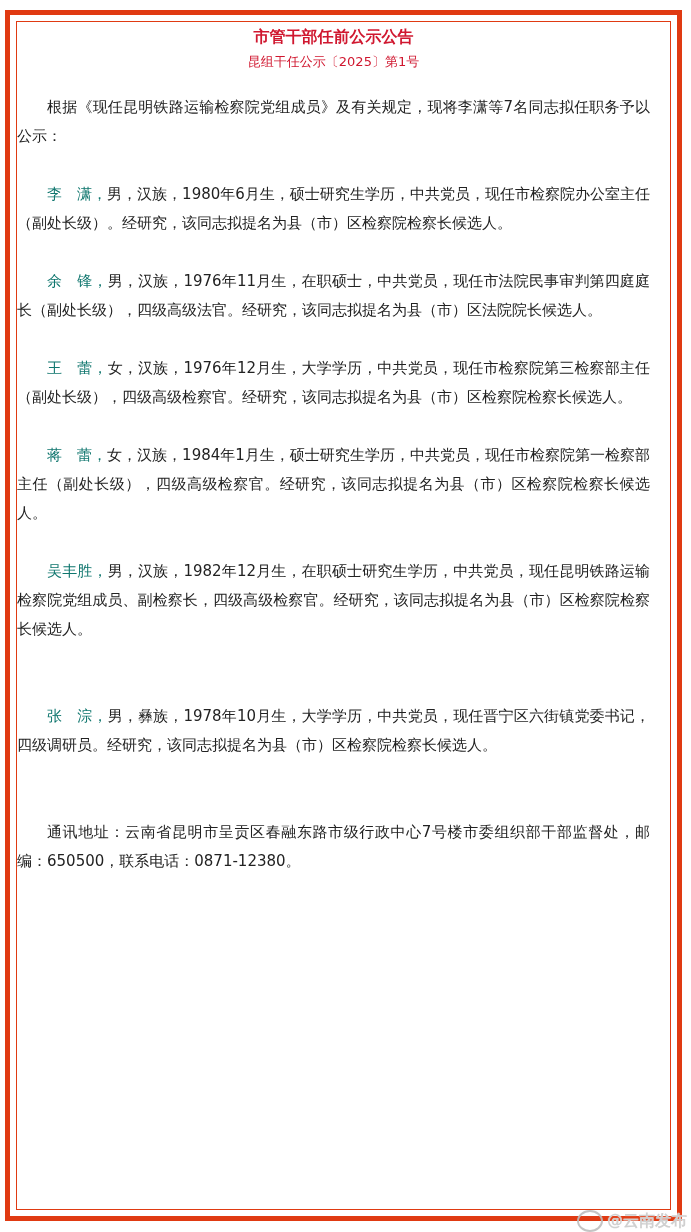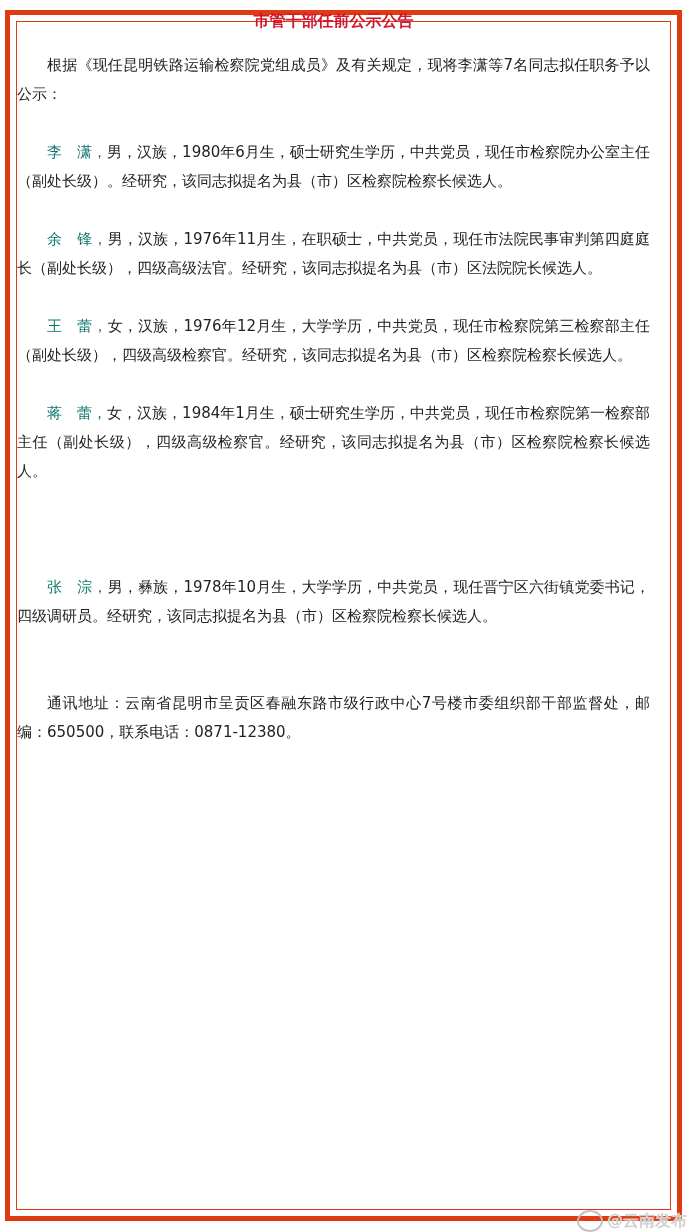--- a/index.html
+++ b/index.html
@@ -7,21 +7,21 @@
          font-family: "DejaVu Sans", "Liberation Sans", sans-serif; color: #222; }
   .frame-outer {
     position: absolute; left: 5px; top: 10px; width: 667px; height: 1201px;
     border: 5px solid #e03a12;
   }
   .frame-inner {
     position: absolute; left: 6px; top: 6px; right: 6px; bottom: 6px;
     border: 1px solid #e03a12;
   }
   .content {
-    position: absolute; left: 17px; top: 4px; width: 633px;
+    position: absolute; left: 17px; top: 20px; width: 633px;
   }
   .title {
     text-align: center; color: #d0172f; font-size: 16px; font-weight: bold;
     margin-top: 3px; height: 28px; line-height: 28px; letter-spacing: 0px;
   }
   .subtitle {
     text-align: center; color: #d0172f; font-size: 13px;
     height: 26px; line-height: 22px;
   }
   .para {
@@ -43,37 +43,39 @@
 </style>
 </head>
 <body>
 
 <div class="frame-outer">
   <div class="frame-inner"></div>
 </div>
 
 <div class="content">
   <div class="title">市管干部任前公示公告</div>
+  <div class="subtitle">昆组干任公示〔2025〕第1号</div>
   <div class="gap" style="height:16px"></div>
 
   <p class="para">根据《现任昆明铁路运输检察院党组成员》及有关规定，现将李潇等7名同志拟任职务予以公示：</p>
   <div class="gap"></div>
 
   <p class="para"><b>李　潇</b><b>，</b><span>男，汉族，1980年6月生，硕士研究生学历，中共党员，现任市检察院办公室主任（副处长级）。经研究，该同志拟提名为县（市）区检察院检察长候选人。</span></p>
   <div class="gap"></div>
 
   <p class="para"><b>余　锋</b><b>，</b><span>男，汉族，1976年11月生，在职硕士，中共党员，现任市法院民事审判第四庭庭长（副处长级），四级高级法官。经研究，该同志拟提名为县（市）区法院院长候选人。</span></p>
   <div class="gap"></div>
 
   <p class="para"><b>王　蕾</b><b>，</b><span>女，汉族，1976年12月生，大学学历，中共党员，现任市检察院第三检察部主任（副处长级），四级高级检察官。经研究，该同志拟提名为县（市）区检察院检察长候选人。</span></p>
   <div class="gap"></div>
 
   <p class="para"><b>蒋　蕾</b><b>，</b><span>女，汉族，1984年1月生，硕士研究生学历，中共党员，现任市检察院第一检察部主任（副处长级），四级高级检察官。经研究，该同志拟提名为县（市）区检察院检察长候选人。</span></p>
   <div class="gap"></div>
 
+  <p class="para"><b>吴丰胜</b><b>，</b><span>男，汉族，1982年12月生，在职硕士研究生学历，中共党员，现任昆明铁路运输检察院党组成员、副检察长，四级高级检察官。经研究，该同志拟提名为县（市）区检察院检察长候选人。</span></p>
   <div class="gap"></div>
 
   <div class="gap"></div>
 
   <p class="para"><b>张　淙</b><b>，</b><span>男，彝族，1978年10月生，大学学历，中共党员，现任晋宁区六街镇党委书记，四级调研员。经研究，该同志拟提名为县（市）区检察院检察长候选人。</span></p>
   <div class="gap"></div>
 
   <div class="gap"></div>
 
   <p class="para">通讯地址：云南省昆明市呈贡区春融东路市级行政中心7号楼市委组织部干部监督处，邮编：650500，联系电话：0871-12380。</p>

